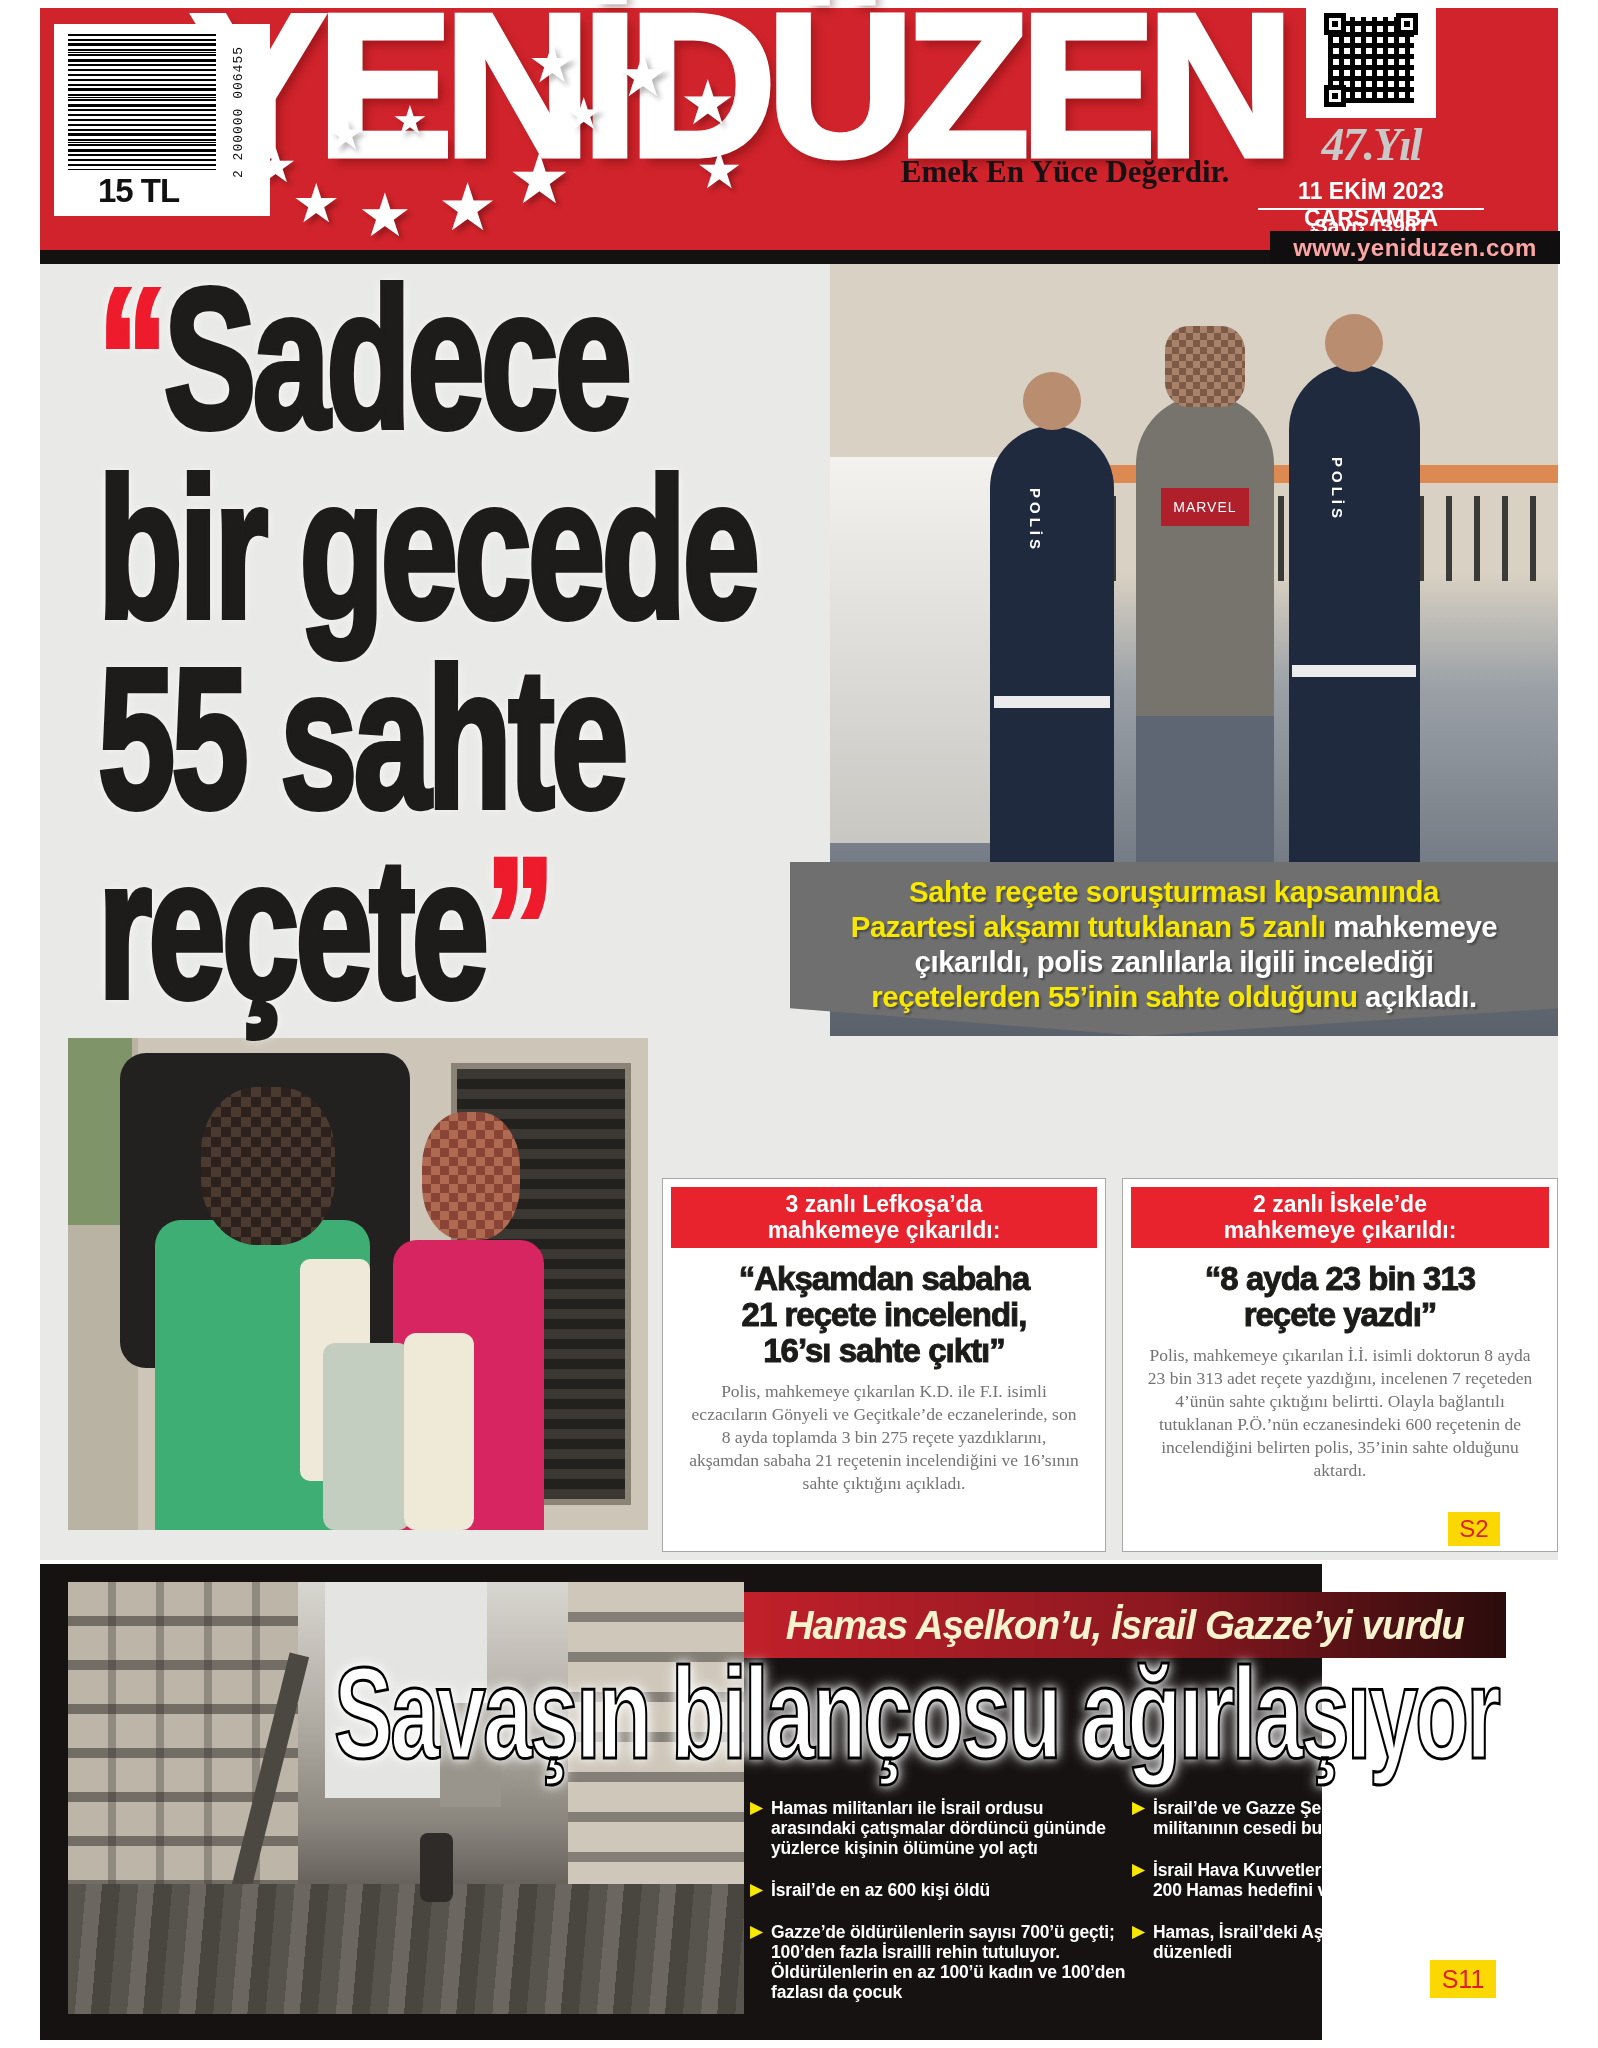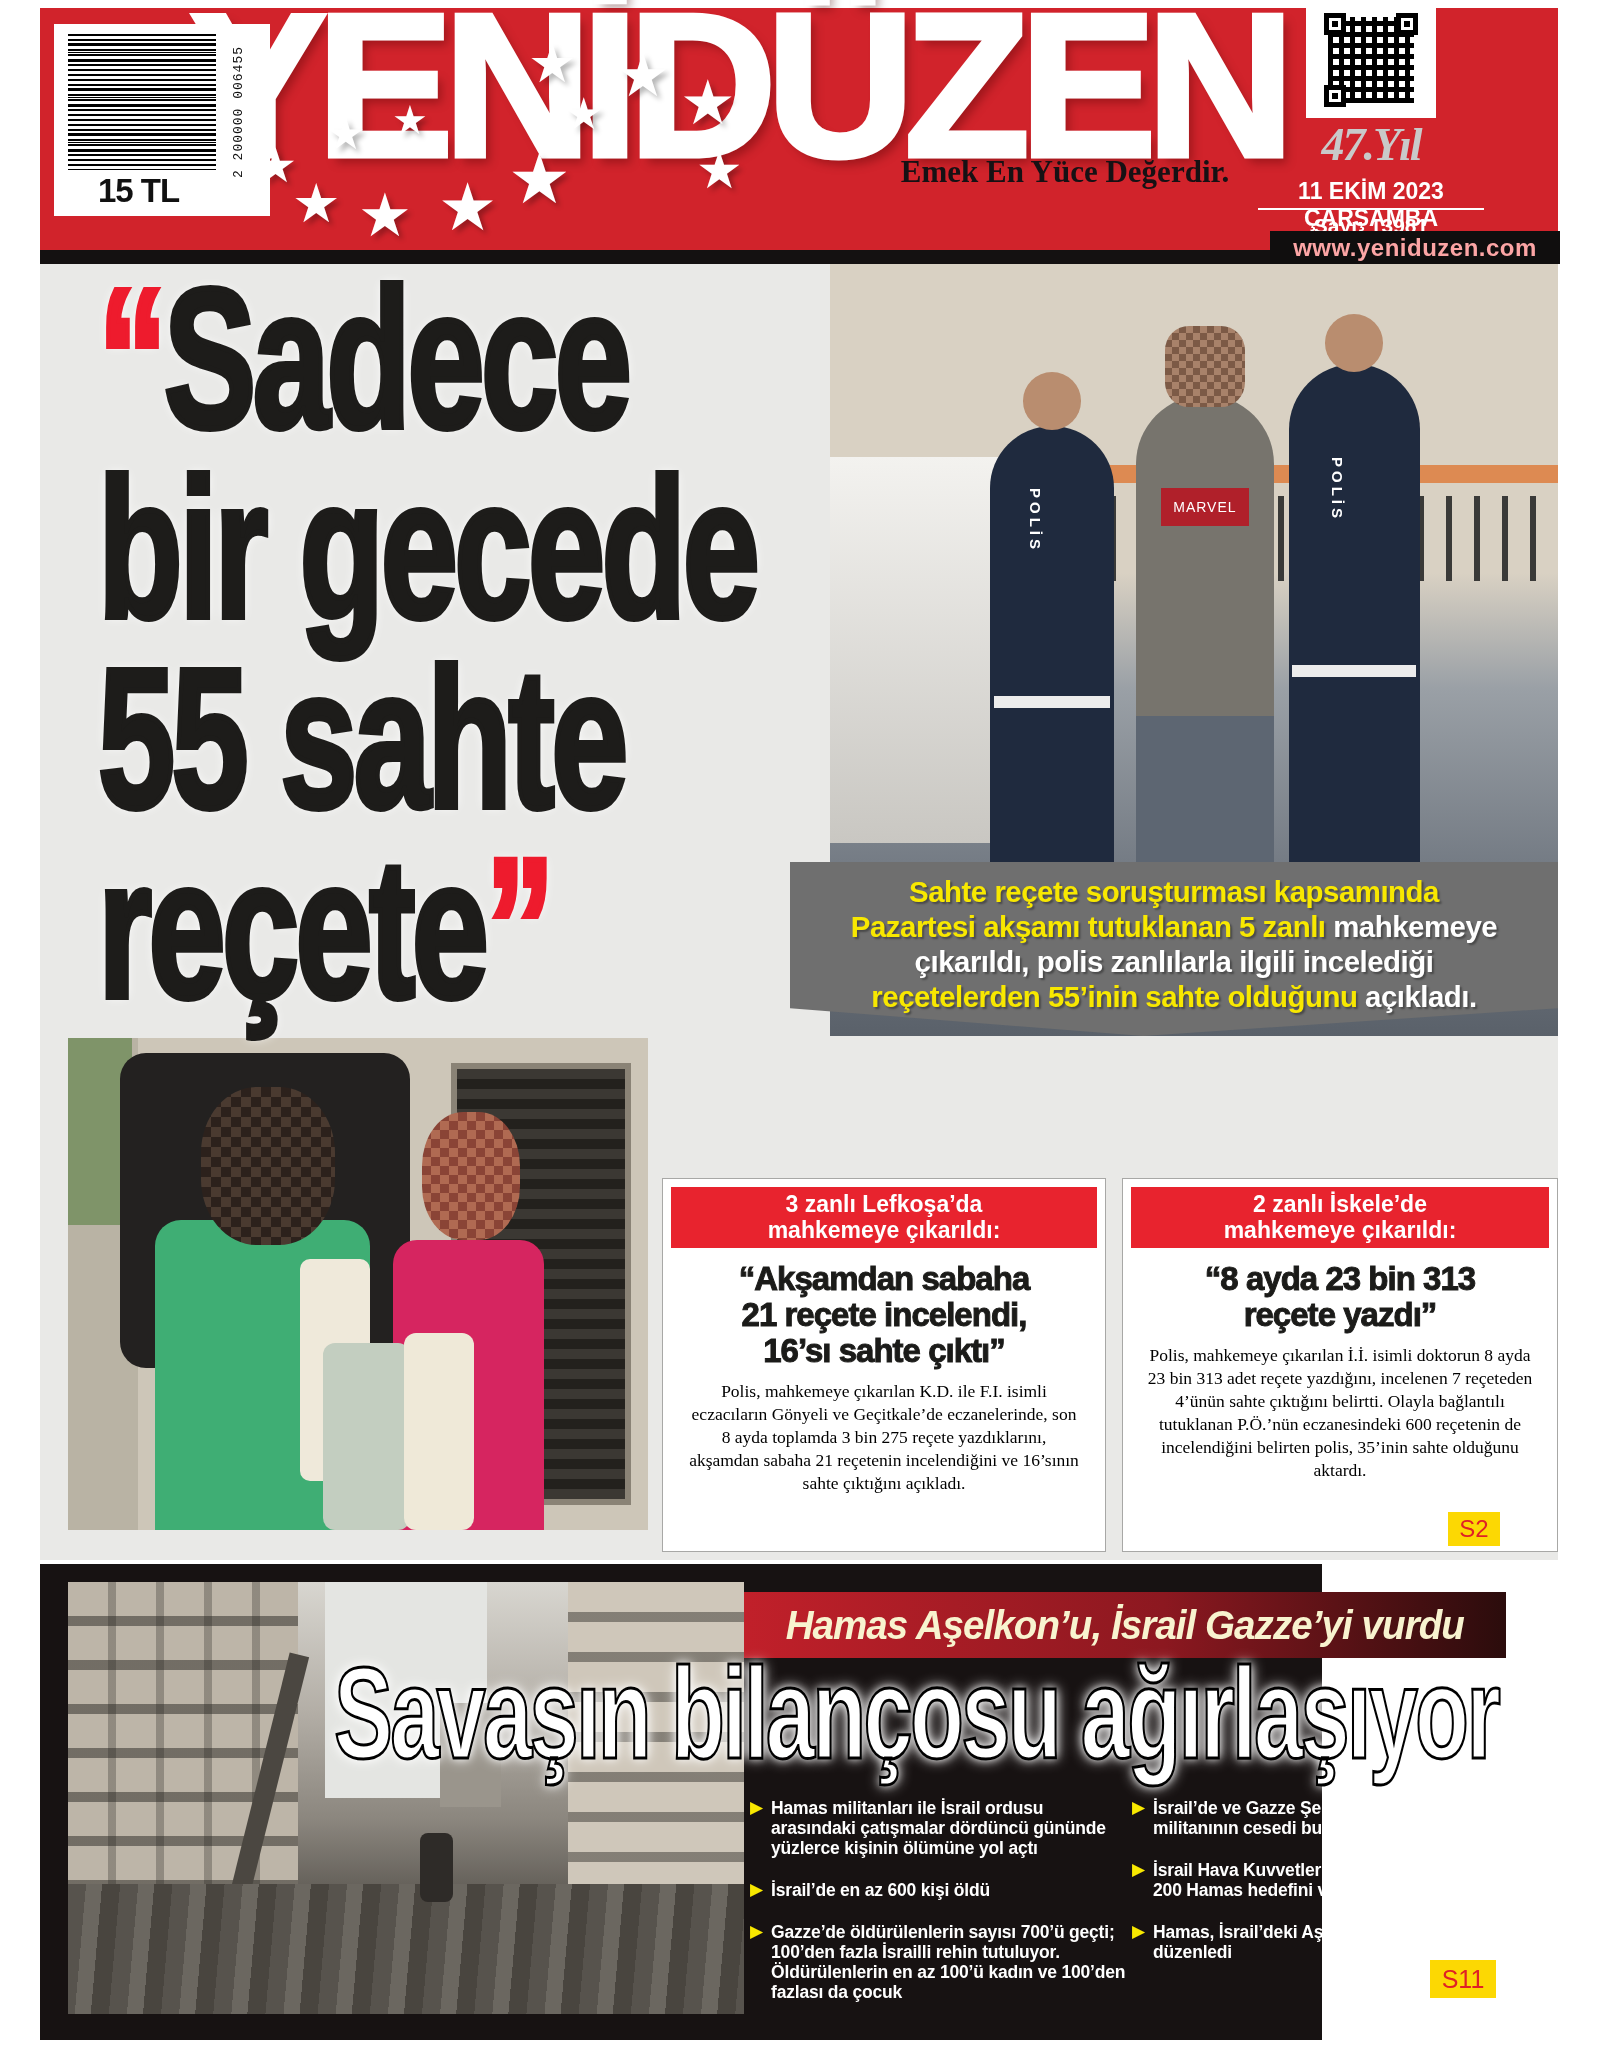--- a/index.html
+++ b/index.html
@@ -92,21 +92,21 @@
   .w-cloth1{position:absolute;left:44%;top:62%;width:15%;height:38%;background:#c3cec0;border-radius:12px;}
   .w-cloth2{position:absolute;left:58%;top:60%;width:12%;height:40%;background:#efe9d8;border-radius:12px;}
 
   .news-col{position:absolute;top:914px;height:374px;background:#fff;border:1px solid #a8a8a6;box-sizing:border-box;z-index:3;}
   .colA{left:622px;width:444px;} .colB{left:1082px;width:436px;}
   .col-kicker{margin:8px 8px 0 8px;background:var(--column-red,#e8232e);color:#fff;text-align:center;
      font-weight:bold;font-size:23px;line-height:26px;padding:4px 0 5px 0;}
   .col-head{margin-top:12px;text-align:center;font-weight:bold;color:#1b1b19;font-size:34px;line-height:36px;
      letter-spacing:-1px;-webkit-text-stroke:1px #1b1b19;transform:scaleX(.97);transform-origin:center top;}
   .col-body{margin-top:12px;padding:0 24px;text-align:center;font-family:"Liberation Serif",serif;
-     font-size:17.5px;line-height:23px;color:#000000;}
+     font-size:17.5px;line-height:23px;color:#737373;}
   .badge{position:absolute;background:var(--badge-yellow,#fcd803);color:var(--badge-red,#df2026);font-weight:normal;
      display:flex;align-items:center;justify-content:center;z-index:5;}
   .badge-s2{left:1408px;top:1248px;width:52px;height:34px;font-size:24px;}
 
   
   .war{position:absolute;left:40px;top:1564px;width:1282px;height:476px;background:var(--war-bg,#171212);}
   .ph-gaza{left:28px;top:18px;width:676px;height:432px;z-index:1;
      background:linear-gradient(180deg,#d8d6d0 0%,#b3aea6 30%,#8b867e 55%,#5a5650 75%,#3e3b36 100%);}
   .g-b1{position:absolute;left:0;top:0;width:34%;height:78%;background:
      repeating-linear-gradient(180deg,transparent 0 34px,rgba(40,38,34,.5) 34px 44px),

